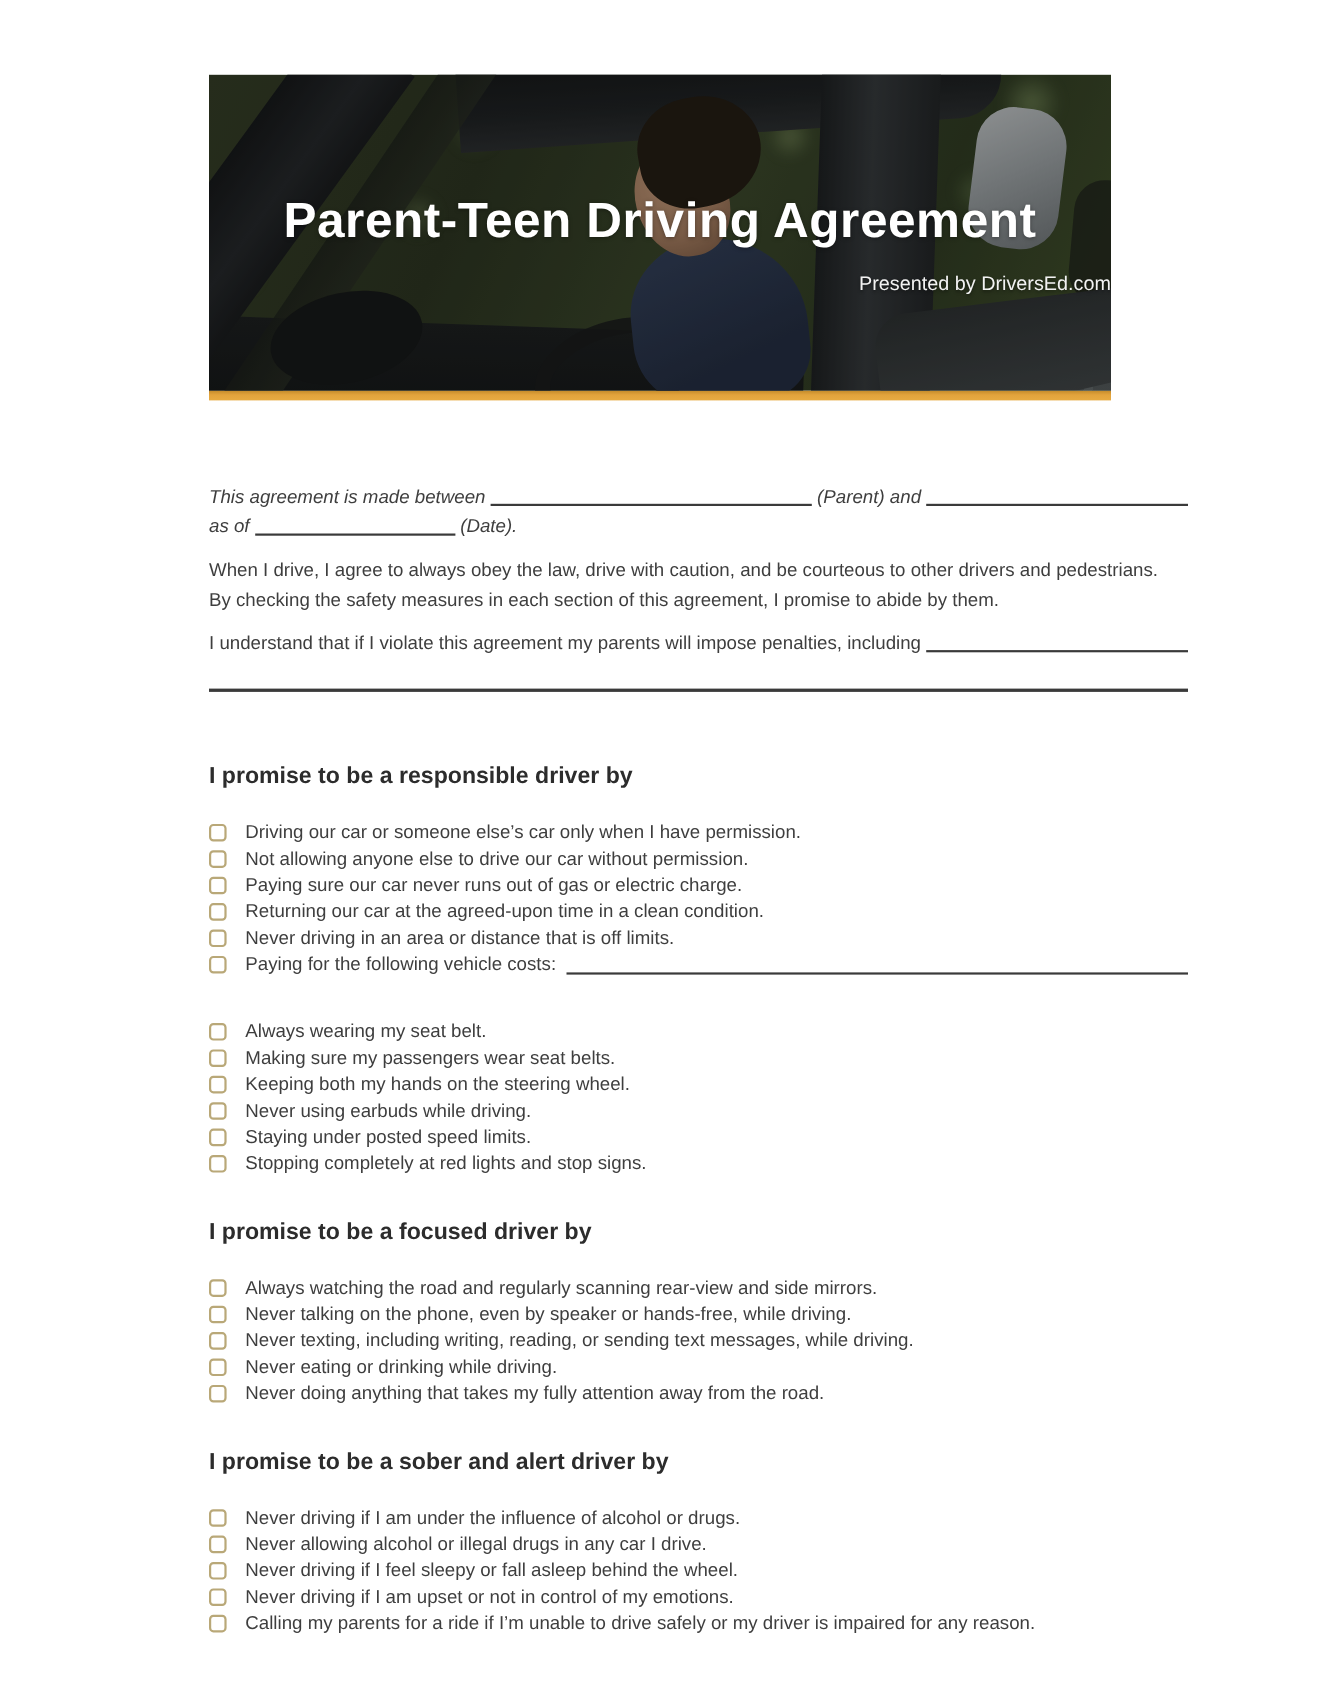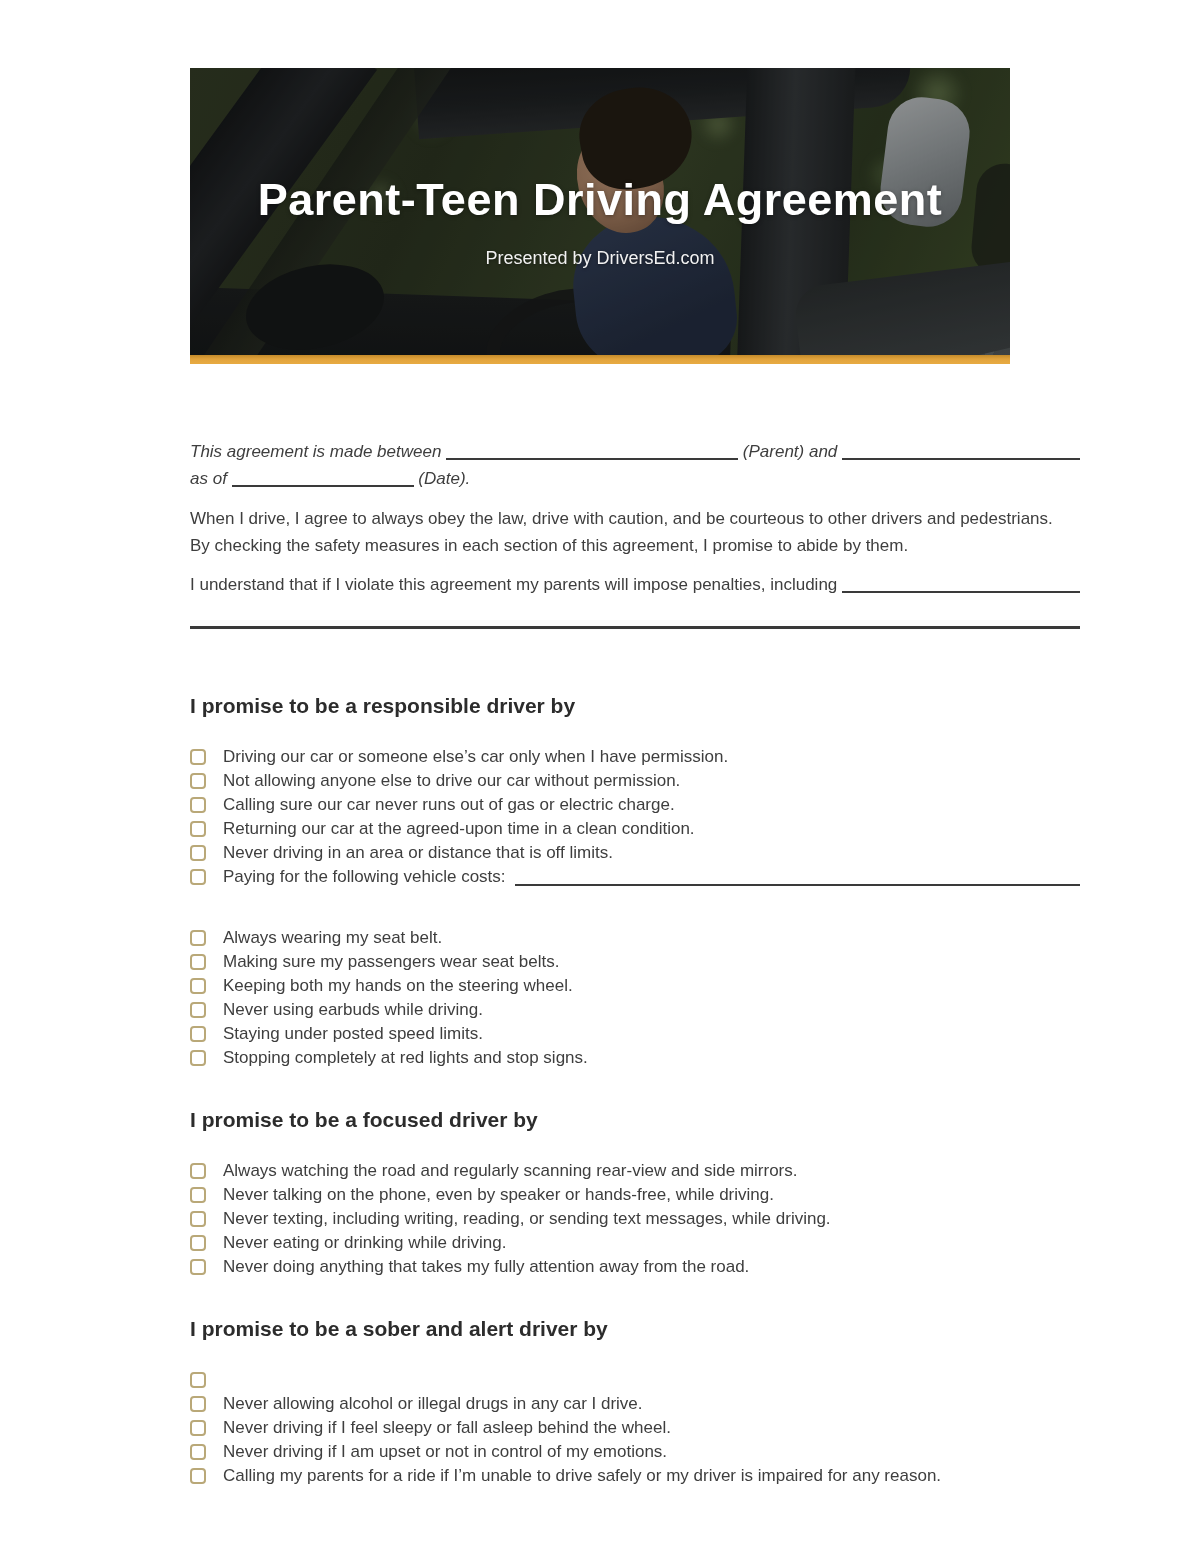--- a/index.html
+++ b/index.html
@@ -61,21 +61,21 @@
     background: #221a12; transform: rotate(-10deg); }
   .driver-face-shape { left: 388px; top: 60px; width: 84px; height: 106px; border-radius: 50% 50% 46% 54%;
     background: radial-gradient(circle at 40% 35%, #c59a7a 0%, #a97f62 55%, #7d5a44 100%); transform: rotate(-14deg); }
   .driver-hoodie-shape { left: 384px; top: 148px; width: 160px; height: 152px; border-radius: 45% 55% 30% 40%;
     background: linear-gradient(160deg, #32405c, #222c42 70%); transform: rotate(-6deg); }
   .photo-overlay { inset: 0; background: rgba(10,10,8,.30); }
 
   .header-caption { position: absolute; left: 0; right: 0; top: 106px; text-align: center; z-index: 5; }
   .header-title { font-size: 45px; font-weight: 700; color: #ffffff; letter-spacing: .5px;
     text-shadow: 0 1px 4px rgba(0,0,0,.35); }
-  .header-subtitle { margin-top: 22px; font-size: 18px; color: #f2f2f2; text-shadow: 0 1px 3px rgba(0,0,0,.4); }
+  .header-subtitle { margin-top: 22px; font-size: 18px; color: #f2f2f2; text-shadow: 0 1px 3px rgba(0,0,0,.4); text-align: right; }
 
   .accent-bar { margin: 0 70px; height: 9px;
     background: linear-gradient(180deg, #c38a2a 0%, #e2a33c 45%, #e7ab42 100%); }
 
   
   .content { margin: 0 70px; width: 1060px; font-size: 17px; }
   .intro-paragraph { margin-top: 74px; line-height: 27px; font-style: italic; }
   .pledge-paragraph { margin-top: 13px; line-height: 27px; }
   .penalties-paragraph { margin-top: 12px; line-height: 27px; }
 
@@ -157,21 +157,21 @@
         <div class="item">
           <span class="checkbox"></span>
           <span class="item-text">Driving our car or someone else’s car only when I have permission.</span>
         </div>
         <div class="item">
           <span class="checkbox"></span>
           <span class="item-text">Not allowing anyone else to drive our car without permission.</span>
         </div>
         <div class="item">
           <span class="checkbox"></span>
-          <span class="item-text">Calling sure our car never runs out of gas or electric charge.</span>
+          <span class="item-text">Paying sure our car never runs out of gas or electric charge.</span>
         </div>
         <div class="item">
           <span class="checkbox"></span>
           <span class="item-text">Returning our car at the agreed-upon time in a clean condition.</span>
         </div>
         <div class="item">
           <span class="checkbox"></span>
           <span class="item-text">Never driving in an area or distance that is off limits.</span>
         </div>
         <div class="item">
@@ -235,20 +235,21 @@
           <span class="item-text">Never doing anything that takes my fully attention away from the road.</span>
         </div>
       </div>
     </div>
 
     <div class="section">
       <h2 class="section-heading">I promise to be a sober and alert driver by</h2>
       <div class="items">
         <div class="item">
           <span class="checkbox"></span>
+          <span class="item-text">Never driving if I am under the influence of alcohol or drugs.</span>
         </div>
         <div class="item">
           <span class="checkbox"></span>
           <span class="item-text">Never allowing alcohol or illegal drugs in any car I drive.</span>
         </div>
         <div class="item">
           <span class="checkbox"></span>
           <span class="item-text">Never driving if I feel sleepy or fall asleep behind the wheel.</span>
         </div>
         <div class="item">

